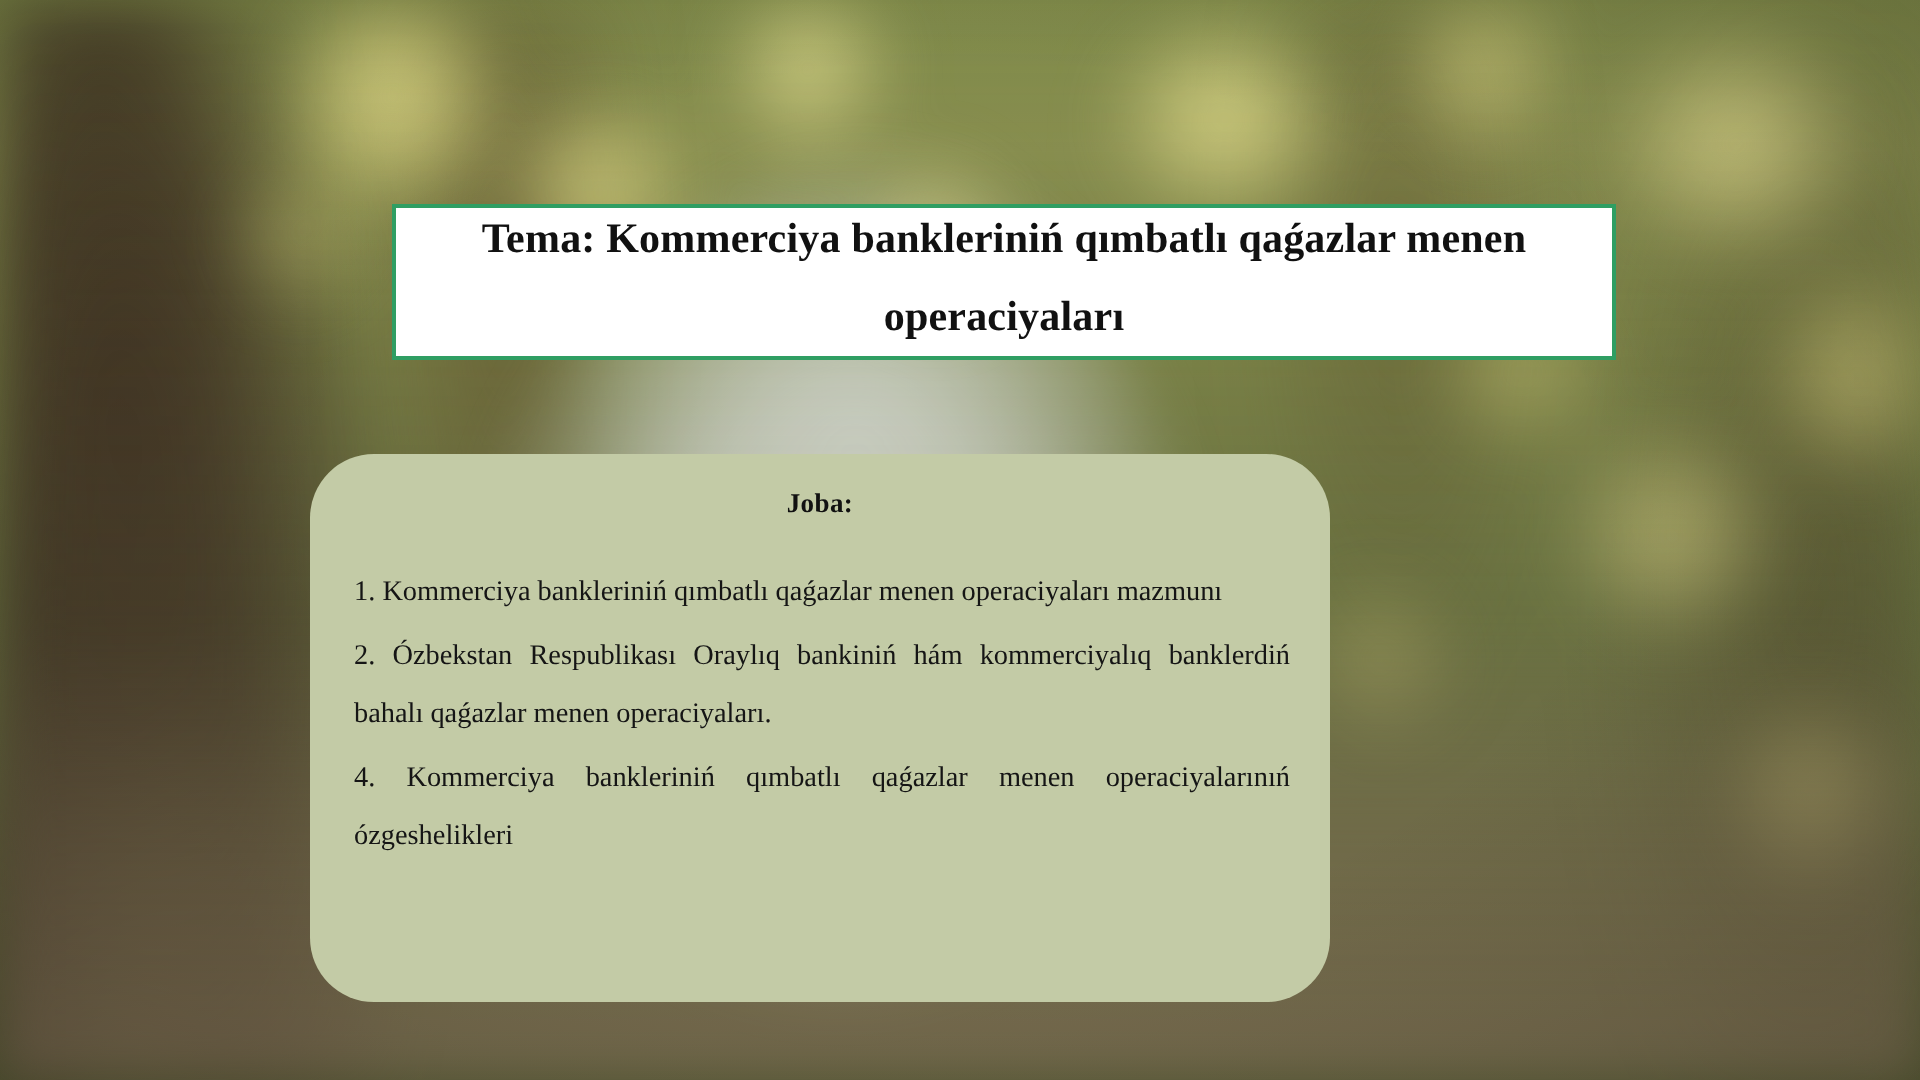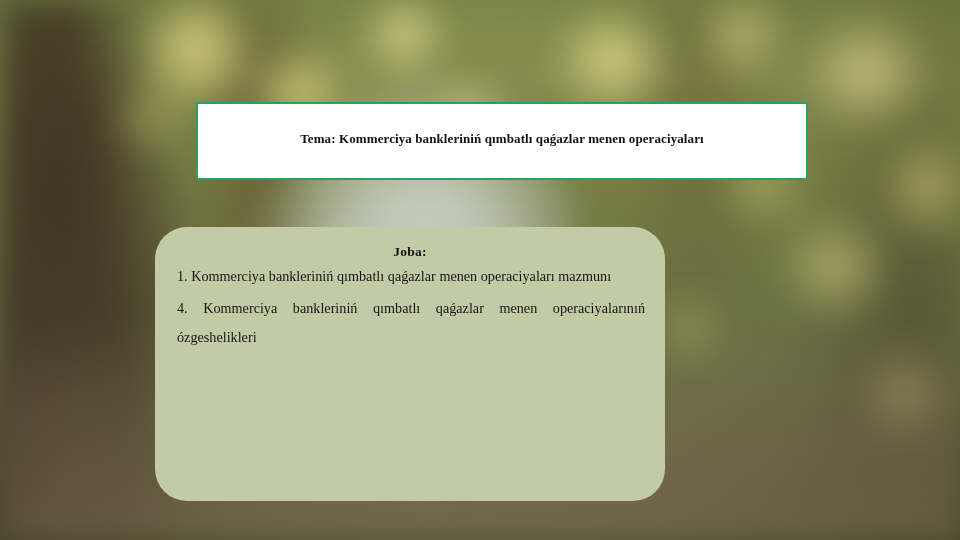--- a/index.html
+++ b/index.html
@@ -105,21 +105,21 @@
     height: 78px;
     background: #ffffff;
     border: 2px solid #2f9e63;
     box-sizing: border-box;
     display: flex;
     align-items: center;
     justify-content: center;
     padding: 4px 14px 8px 14px;
   }
   #title-text {
-    font-size: 13px;
+    font-size: 21px;
     font-weight: bold;
     color: #111111;
     text-align: center;
     line-height: 1.85;
     letter-spacing: 0.1px;
   }
 
   
   #content-card {
     position: absolute;
@@ -144,21 +144,21 @@
 
   .card-item {
     font-size: 14.2px;
     color: #151515;
     text-align: justify;
     text-justify: inter-word;
     line-height: 2.05;
     margin: 0;
     padding: 0 6px 0 8px;
   }
-  .card-item.first { margin-top: 2px; }
+  .card-item.first { margin-top: 22px; }
   .card-item.rest  { margin-top: 3px; }
 </style>
 </head>
 <body>
 
 <div id="slide">
 
   <div class="bg-layer bg-base"></div>
   <div class="bg-layer bg-trunk"></div>
   <div class="bg-layer bg-trunk2"></div>
@@ -168,16 +168,17 @@
   <div class="bg-layer bg-vignette"></div>
 
   <div id="title-box">
     <div id="title-text">Tema: Kommerciya bankleriniń qımbatlı qaǵazlar menen operaciyaları</div>
   </div>
 
   <div id="content-card">
     <div id="card-heading">Joba:</div>
 
     <p class="card-item first">1. Kommerciya bankleriniń qımbatlı qaǵazlar menen operaciyaları mazmunı</p>
+    <p class="card-item rest">2. Ózbekstan Respublikası Oraylıq bankiniń hám kommerciyalıq banklerdiń bahalı qaǵazlar menen operaciyaları.</p>
     <p class="card-item rest">4. Kommerciya bankleriniń qımbatlı qaǵazlar menen operaciyalarınıń ózgeshelikleri</p>
   </div>
 
 </div>
 
 </body></html>

